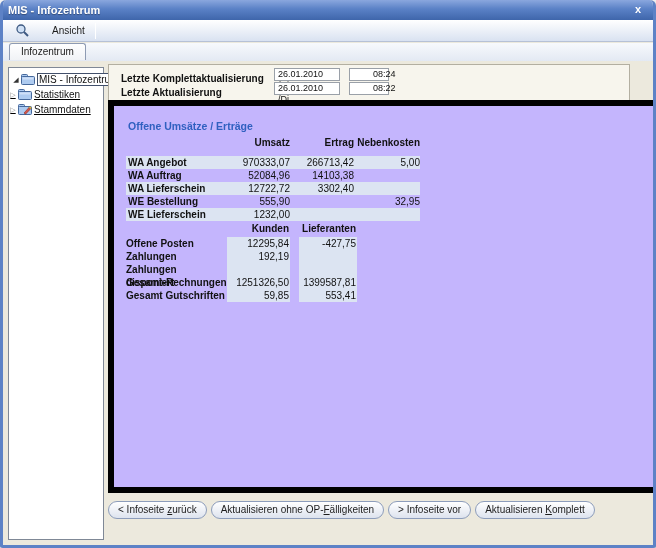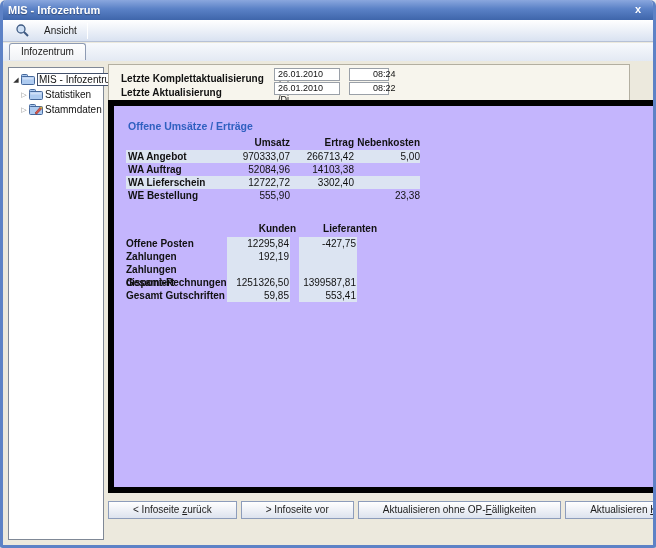--- a/index.html
+++ b/index.html
@@ -38,21 +38,21 @@
   }
   
   .toolbar {
     position:absolute; top:20px; left:0; right:0; height:22px;
     background:linear-gradient(#ffffff, #d9e2f1);
     border-bottom:1px solid #b6c1d6;
     display:flex; align-items:center;
     padding:0 4px;
   }
   .tb-btn {
-    display:flex; align-items:center; gap:12px;
+    display:flex; align-items:center; gap:20px;
     height:19px; padding:0 6px;
     background:none; border:1px solid transparent; border-radius:2px;
     font-size:10px; color:#1c1c1c;
     font-family:"Liberation Sans", sans-serif;
   }
   .tb-sep {
     width:1px; height:16px; background:#9fabc0;
     border-right:1px solid #fff; margin:0 3px;
   }
   .ul { text-decoration:underline; }
@@ -74,21 +74,21 @@
   .content { position:absolute; top:61px; left:0; right:0; bottom:0; background:#ece9dd; }
   
   .tree {
     position:absolute; left:5px; top:6px; width:96px; bottom:5px;
     background:#fff; border:1px solid #7f8896;
     padding-top:4px;
     font-size:10px;
   }
   .tree-row { display:flex; align-items:center; height:15px; white-space:nowrap; }
   .tree-row.root  { padding-left:3px; }
-  .tree-row.child { padding-left:11px; }
+  .tree-row.child { padding-left:0;text-decoration:underline; }
   .tw { width:8px; font-size:7px; color:#333; flex:0 0 auto; text-align:center; }
   .tw.closed { color:#888; }
   .ticon { flex:0 0 auto; margin:0 2px 0 1px; display:inline-flex; }
   .tlabel { color:#111; }
   .tlabel.selected { border:1px solid #42506b; padding:0 1px; background:#fff; }
   
   .dates {
     position:absolute; left:105px; top:3px; width:522px; height:44px;
     background:#f7f5ed; border:1px solid #b3afa1;
     padding:3px 0 0 12px;
@@ -106,37 +106,37 @@
   .panel {
     position:absolute; left:105px; top:39px; width:566px; height:393px;
     background:#c4b5fd; border:6px solid #000000;
   }
   .panel-title {
     position:absolute; left:14px; top:14px;
     color:#3060c0; font-weight:bold; font-size:10.5px;
   }
   .table1 { position:absolute; left:12px; top:30px; width:294px; }
   .t1-row { display:grid; grid-template-columns:110px 54px 64px 66px; height:13px; line-height:13px; font-size:10px; color:#111; }
-  .t1-row.hdr { font-weight:bold; margin-bottom:1px; }
+  .t1-row.hdr { font-weight:bold; margin-bottom:7px; }
   .t1-row .num { text-align:right; }
   .t1-row.stripe { background:#dce4f2; }
   .t1-row .lbl { font-weight:bold; padding-left:2px; }
   .table2 { position:absolute; left:12px; top:116px; width:230px; }
   .t2-row { display:grid; grid-template-columns:101px 63px 9px 58px; height:13px; line-height:13px; font-size:10px; color:#111; }
-  .t2-row.hdr { font-weight:bold; margin-bottom:2px;gap:7px; }
+  .t2-row.hdr { font-weight:bold; margin-bottom:2px; }
   .t2-row .num { text-align:right; }
   .t2-row .lbl { font-weight:bold; }
   .t2-row .ck, .t2-row .cl { background:#dce4f2; padding-right:1px; }
   .t2-row.hdr .ck, .t2-row.hdr .cl { background:none; }
   
   .footer { position:absolute; left:105px; top:440px; display:flex; gap:4px; }
   .btn {
-    height:18px; padding:0 24px;
+    height:18px; padding:0 9px;
     background:linear-gradient(#ffffff, #dde3ee);
-    border:1px solid #8d9dbb; border-radius:0;
+    border:1px solid #8d9dbb; border-radius:9px;
     font-size:10px; color:#1c1c1c; line-height:16px;
     font-family:"Liberation Sans", sans-serif;
     white-space:nowrap;
   }
 </style>
 </head>
 <body>
 
 <div class="window">
 
@@ -243,21 +243,27 @@
         <div class="t1-row stripe">
           <span class="lbl">WA Lieferschein</span>
           <span class="num">12722,72</span>
           <span class="num">3302,40</span>
           <span class="num"></span>
         </div>
         <div class="t1-row">
           <span class="lbl">WE Bestellung</span>
           <span class="num">555,90</span>
           <span class="num"></span>
-          <span class="num">23,38</span>
+          <span class="num">32,95</span>
+        </div>
+        <div class="t1-row stripe">
+          <span class="lbl">WE Lieferschein</span>
+          <span class="num">1232,00</span>
+          <span class="num"></span>
+          <span class="num"></span>
         </div>
       </div>
 
       <div class="table2">
         <div class="t2-row hdr">
           <span></span>
           <span class="num ck">Kunden</span>
           <span></span>
           <span class="num cl">Lieferanten</span>
         </div>
@@ -289,19 +295,19 @@
           <span class="lbl">Gesamt Gutschriften</span>
           <span class="num ck">59,85</span>
           <span></span>
           <span class="num cl">553,41</span>
         </div>
       </div>
     </div>
 
     <div class="footer">
       <button class="btn"><span>&lt; Infoseite </span><span class="ul">z</span><span>urück</span></button>
+      <button class="btn"><span>Aktualisieren ohne OP-</span><span class="ul">F</span><span>älligkeiten</span></button>
       <button class="btn"><span>&gt; Infoseite vor</span><span class="ul"></span><span></span></button>
-      <button class="btn"><span>Aktualisieren ohne OP-</span><span class="ul">F</span><span>älligkeiten</span></button>
       <button class="btn"><span>Aktualisieren </span><span class="ul">K</span><span>omplett</span></button>
     </div>
 
   </div>
 </div>
 
 </body></html>

